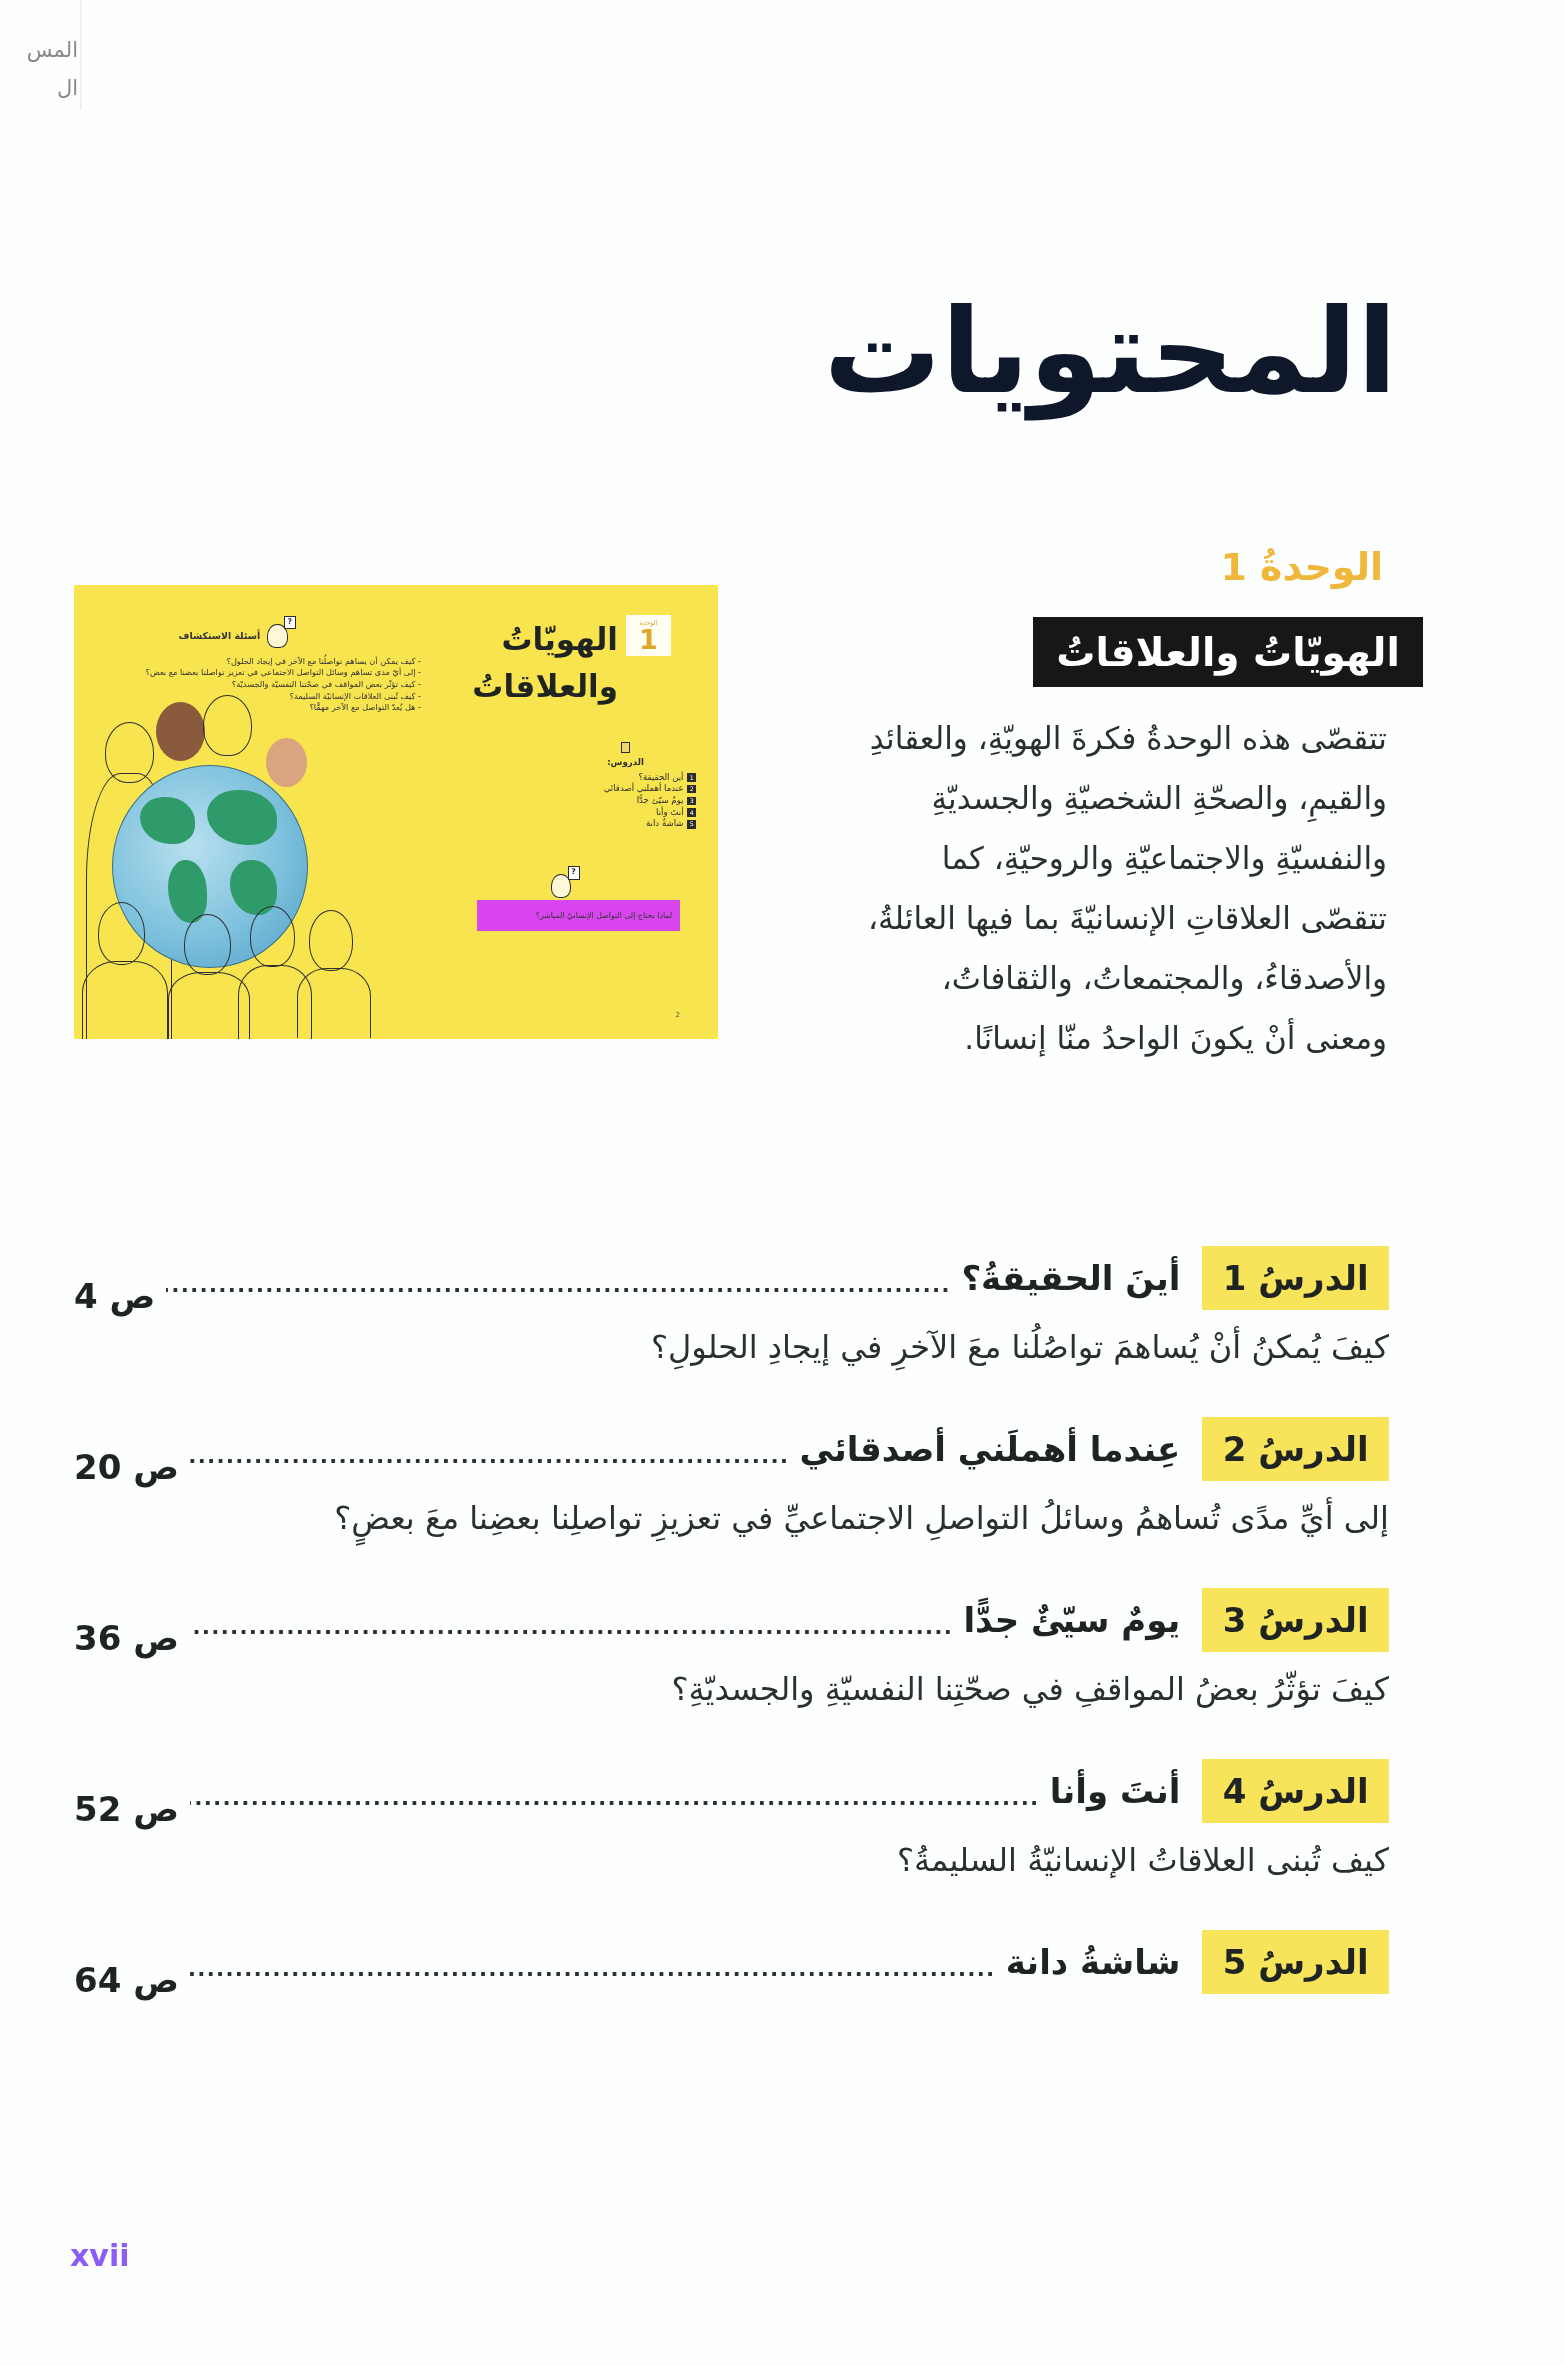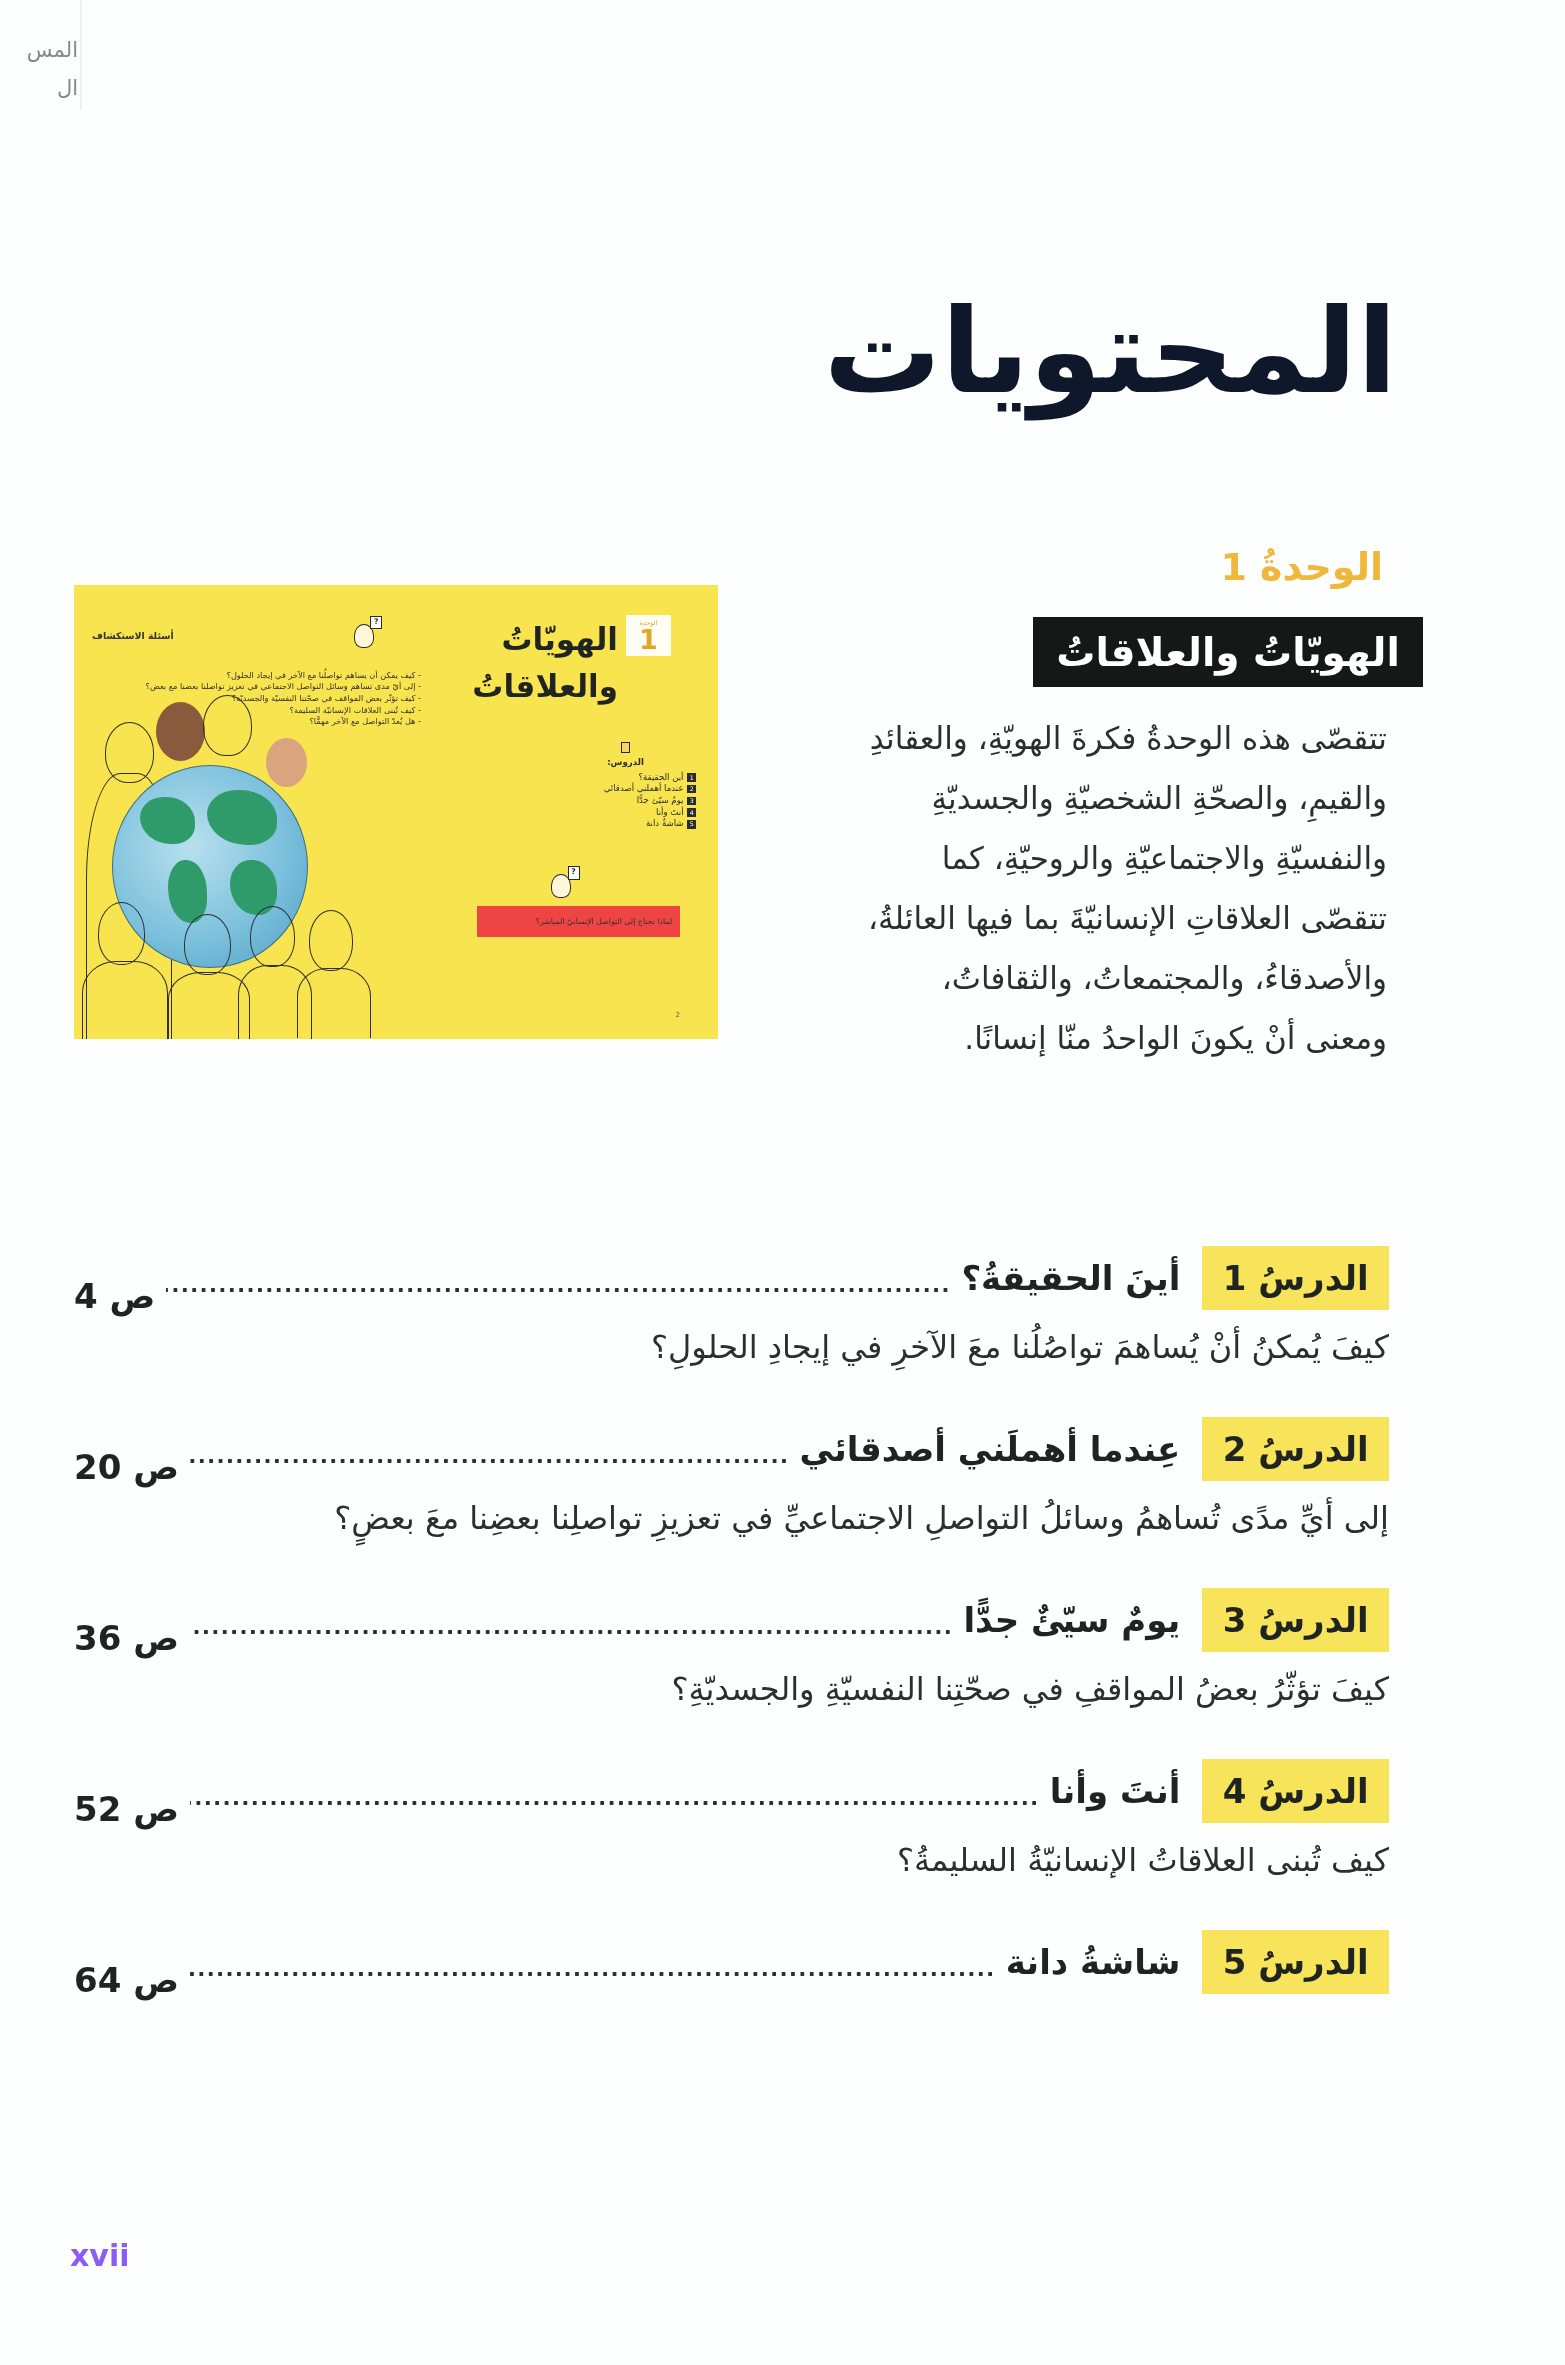--- a/index.html
+++ b/index.html
@@ -34,29 +34,29 @@
     .thumb-badge .bn { font-size: 27px; font-weight: bold; color: #e2a52c; line-height: 1; }
     .thumb-title { right: 100px; top: 31px; width: 157px; direction: rtl; text-align: right;
       font-size: 31px; font-weight: bold; line-height: 47px; color: #1f2422; }
     .thumb-lessons { right: 22px; top: 157px; width: 141px; direction: rtl; text-align: right; font-size: 8.6px; color: #2a2a2a; }
     .thumb-lessons .hdr { font-weight: bold; margin-bottom: 4.7px; display: flex; gap: 3.9px; align-items: center; flex-direction: column; }
     .thumb-lessons .row { display: flex; align-items: center; gap: 3.9px; line-height: 11.7px; }
     .thumb-lessons .num { width: 8.6px; height: 8.6px; background: #2b2b2b; color: #fff; font-size: 6.3px;
       display: inline-flex; align-items: center; justify-content: center; }
     .book-icon { width: 9.4px; height: 11px; border: 1.6px solid #2b2b2b; background: #f4d56a; display: inline-block; }
     .thumb-explore { right: 297px; top: 39px; width: 329px; direction: rtl; text-align: right; font-size: 8.2px; color: #333; }
-    .thumb-explore .hdr { font-weight: bold; font-size: 9.4px; margin-bottom: 22px; display: flex; gap: 7px; align-items: center; justify-content: space-between; padding-right: 47px;}
+    .thumb-explore .hdr { font-weight: bold; font-size: 9.4px; margin-bottom: 8px; display: flex; gap: 7px; align-items: center; justify-content: center; padding-right: 47px;}
     .thumb-explore li { list-style: none; line-height: 11.7px; }
     .thumb-explore li::before { content: "- "; }
     .thinker-icon { width: 20.3px; height: 23.5px; border-radius: 50% 50% 40% 40%; border: 1.6px solid #2b2b2b; background: #fff8d8; position: relative; display: inline-block; }
     .thinker-icon::after { content: "?"; position: absolute; top: -9.4px; right: -9.4px; width: 10.2px; height: 11.7px;
       background: #fff; border: 1.2px solid #2b2b2b; font-size: 7.8px; font-weight: bold; text-align: center; line-height: 10.2px; }
     .thumb-bigq-wrap { right: 38px; top: 309px; width: 203px; }
     .thumb-bigq-icon { position: absolute; left: 74px; top: -19.6px; }
-    .thumb-bigq { margin-top: 12px; background: #ef4444; padding: 11px 7.8px; direction: rtl; text-align: right; font-size: 7.8px; color: #333; }
+    .thumb-bigq { margin-top: 6px; background: #d946ef; padding: 11px 7.8px; direction: rtl; text-align: right; font-size: 7.8px; color: #333; }
     .thumb-pagenum { right: 38px; top: 426px; font-size: 7px; color: #555; }
 
     
     .globe { left: 38px; top: 180px; width: 196px; height: 203px; border-radius: 50%;
       background: radial-gradient(circle at 40% 40%, #b8e0ee 0%, #7dc1dd 55%, #4e9dc4 100%); border: 1.6px solid #3b6e8a; }
     .land { position: absolute; background: #2f9a6a; border-radius: 45% 55% 40% 60%; }
     .kid { position: absolute; border: 1.6px solid #2f2f2f; border-radius: 50% 50% 45% 45%; background: transparent; }
     .kid-photo { position: absolute; border-radius: 50%; }
     .body-line { position: absolute; border: 1.6px solid #2f2f2f; border-bottom: none; border-radius: 40% 40% 0 0; }
 

